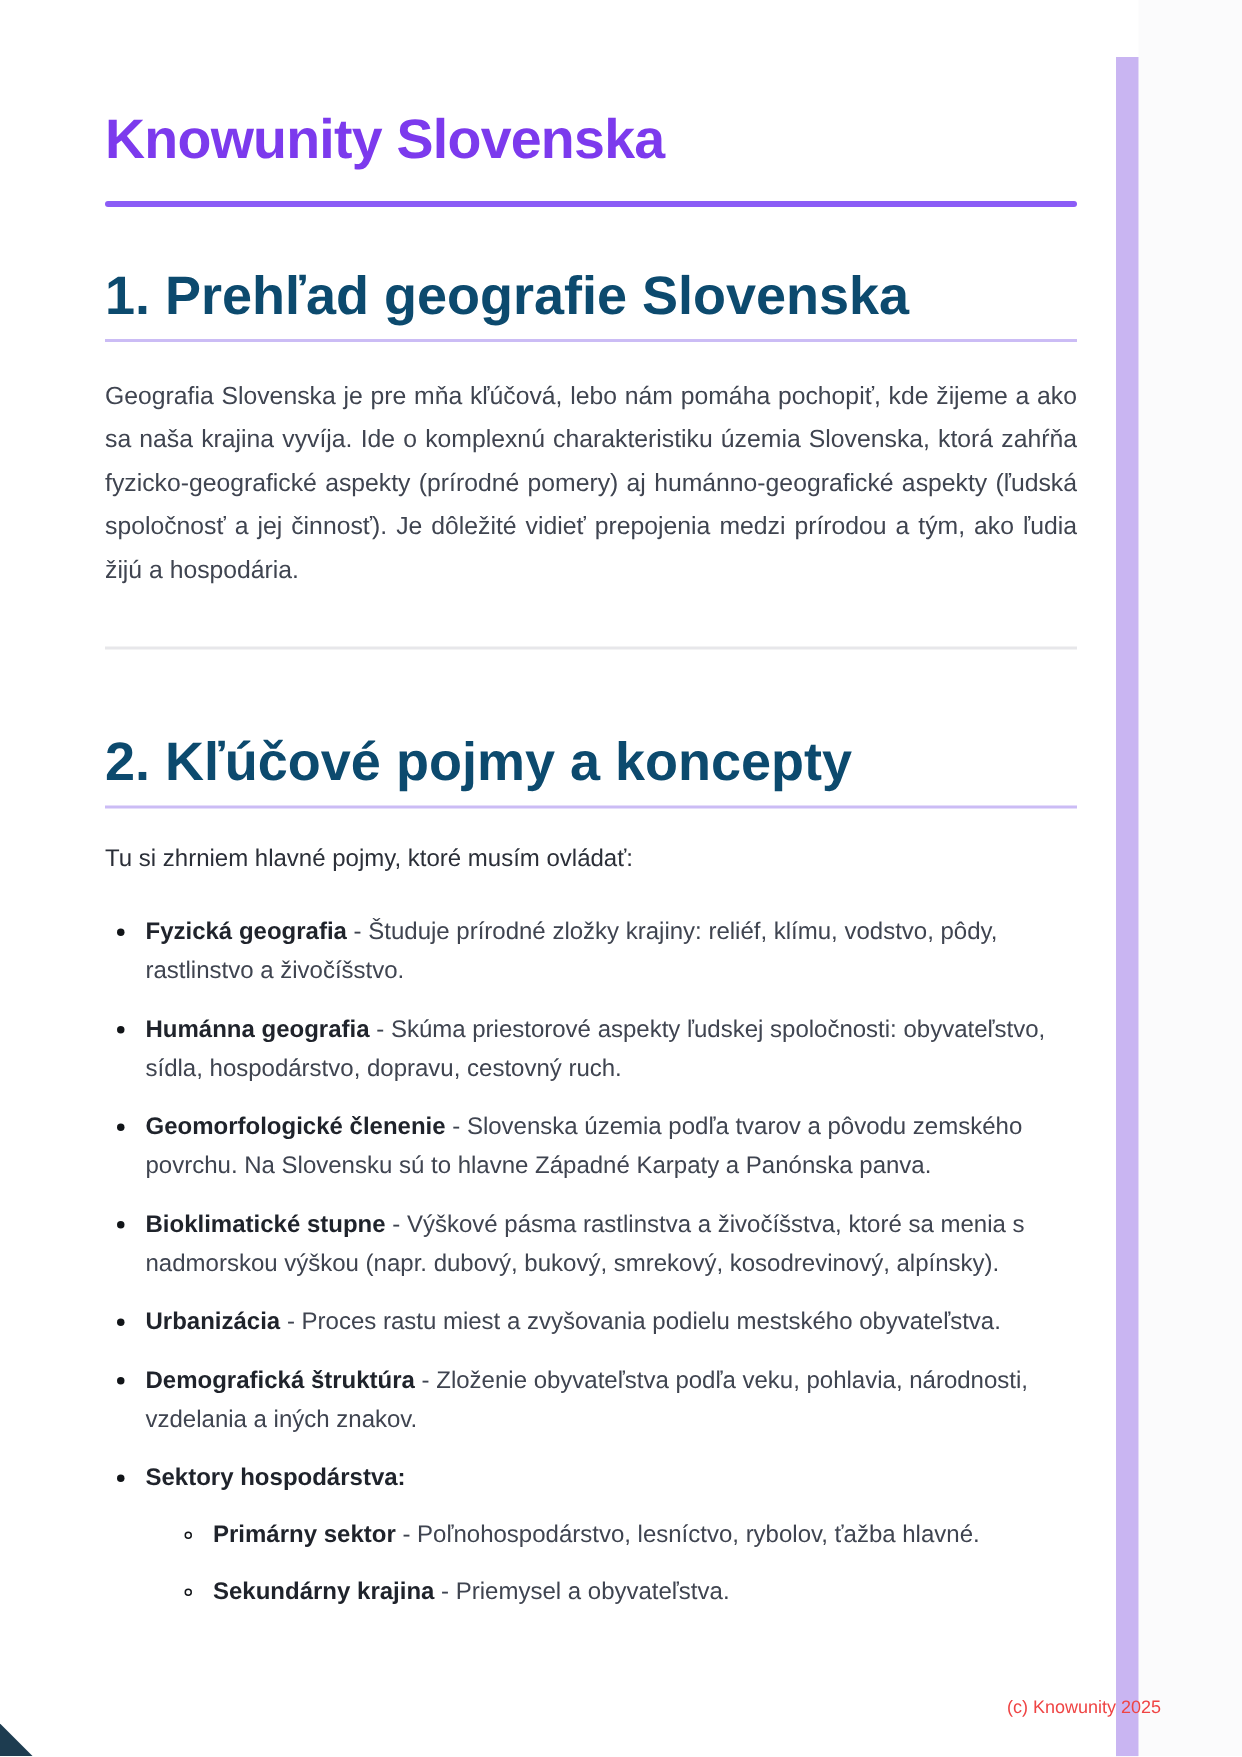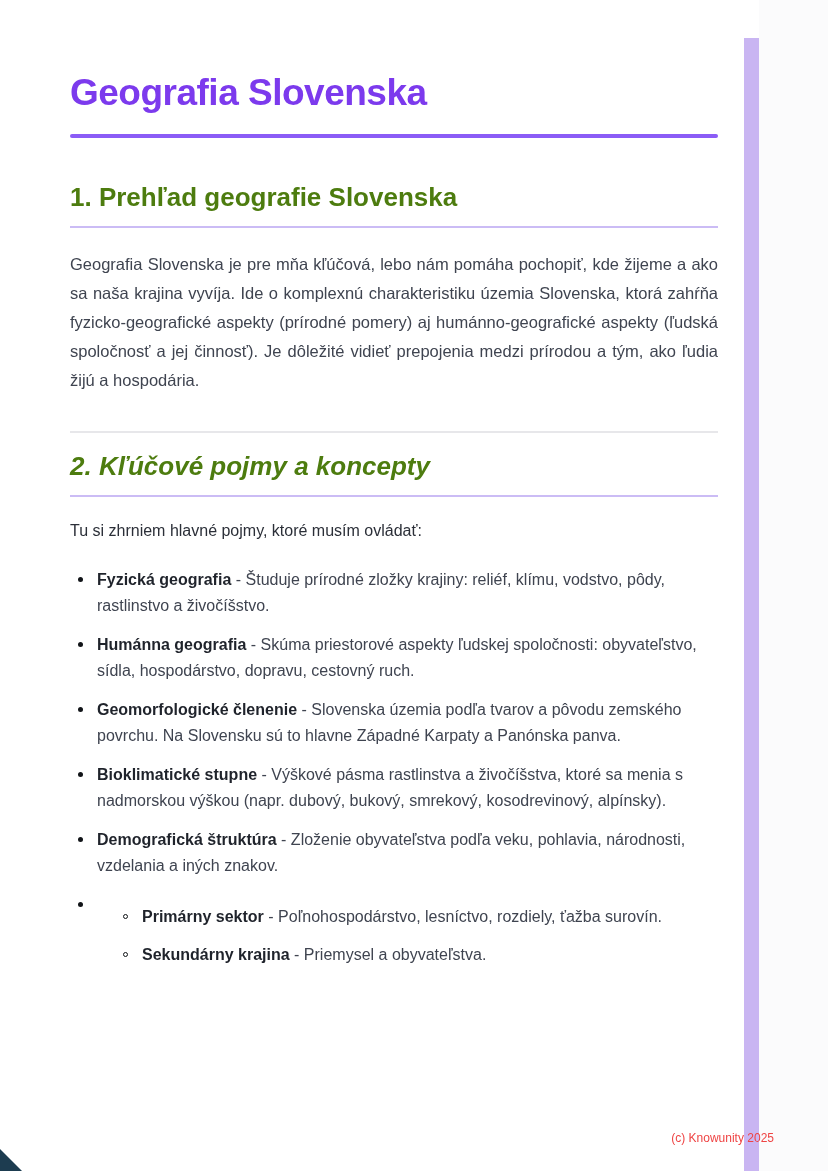--- a/index.html
+++ b/index.html
@@ -52,27 +52,27 @@
     letter-spacing: -0.5px;
     color: #7c3aed;
   }
   .title-rule {
     margin-top: 20px;
     height: 4px;
     border-radius: 2px;
     background: #8b5cf6;
   }
   .section-heading {
-    font-size: 26px;
+    font-size: 36px;
     line-height: 30px;
     font-weight: 700;
-    color: #4d7c0f;
+    color: #0c4a6e;
   }
   .section-heading.first { margin-top: 44px; }
-  .section-heading.second { margin-top: 18px; font-style: italic; }
+  .section-heading.second { margin-top: 60px; }
   .heading-underline {
     margin-top: 14px;
     height: 2px;
     background: #cbbcf5;
   }
   .body-text {
     margin-top: 22px;
     font-size: 16.5px;
     line-height: 29px;
     color: #3f4450;
@@ -143,21 +143,21 @@
 <body>
 
 <div class="page">
 
   <div class="edge-gutter"></div>
   <div class="edge-stripe"></div>
   <div class="corner-accent"></div>
 
   <div class="content">
 
-    <h1 class="doc-title">Geografia Slovenska</h1>
+    <h1 class="doc-title">Knowunity Slovenska</h1>
     <div class="title-rule"></div>
 
     <h2 class="section-heading first">1. Prehľad geografie Slovenska</h2>
     <div class="heading-underline"></div>
     <p class="body-text">Geografia Slovenska je pre mňa kľúčová, lebo nám pomáha pochopiť, kde žijeme a ako sa naša krajina vyvíja. Ide o komplexnú charakteristiku územia Slovenska, ktorá zahŕňa fyzicko-geografické aspekty (prírodné pomery) aj humánno-geografické aspekty (ľudská spoločnosť a jej činnosť). Je dôležité vidieť prepojenia medzi prírodou a tým, ako ľudia žijú a hospodária.</p>
 
     <div class="section-divider"></div>
 
     <h2 class="section-heading second">2. Kľúčové pojmy a koncepty</h2>
     <div class="heading-underline"></div>
@@ -198,43 +198,56 @@
       <li class="item">
         <span class="marker"></span>
         <div class="item-body">
           <p class="item-text">
             <b>Bioklimatické stupne</b>
             <span>- Výškové pásma rastlinstva a živočíšstva, ktoré sa menia s nadmorskou výškou (napr. dubový, bukový, smrekový, kosodrevinový, alpínsky).</span>
           </p>
         </div>
       </li>
 
+      <li class="item">
+        <span class="marker"></span>
+        <div class="item-body">
+          <p class="item-text">
+            <b>Urbanizácia</b>
+            <span>- Proces rastu miest a zvyšovania podielu mestského obyvateľstva.</span>
+          </p>
+        </div>
+      </li>
 
 
       <li class="item">
         <span class="marker"></span>
         <div class="item-body">
           <p class="item-text">
             <b>Demografická štruktúra</b>
             <span>- Zloženie obyvateľstva podľa veku, pohlavia, národnosti, vzdelania a iných znakov.</span>
           </p>
         </div>
       </li>
 
       <li class="item">
         <span class="marker"></span>
         <div class="item-body">
+          <p class="item-text">
+            <b>Sektory hospodárstva:</b>
+            <span></span>
+          </p>
 
           <ul class="sub">
             <li class="item">
               <span class="marker hollow"></span>
               <div class="item-body">
                 <p class="item-text">
                   <b>Primárny sektor</b>
-                  <span>- Poľnohospodárstvo, lesníctvo, rozdiely, ťažba surovín.</span>
+                  <span>- Poľnohospodárstvo, lesníctvo, rybolov, ťažba hlavné.</span>
                 </p>
               </div>
             </li>
             <li class="item">
               <span class="marker hollow"></span>
               <div class="item-body">
                 <p class="item-text">
                   <b>Sekundárny krajina</b>
                   <span>- Priemysel a obyvateľstva.</span>
                 </p>

